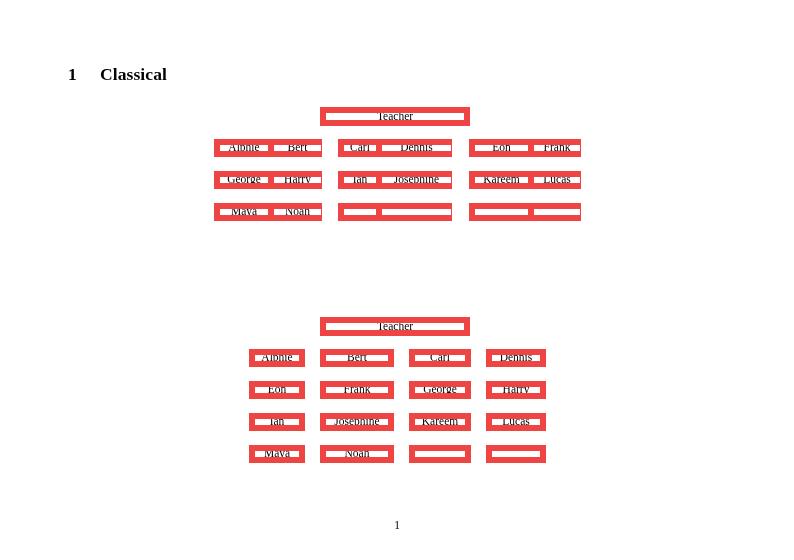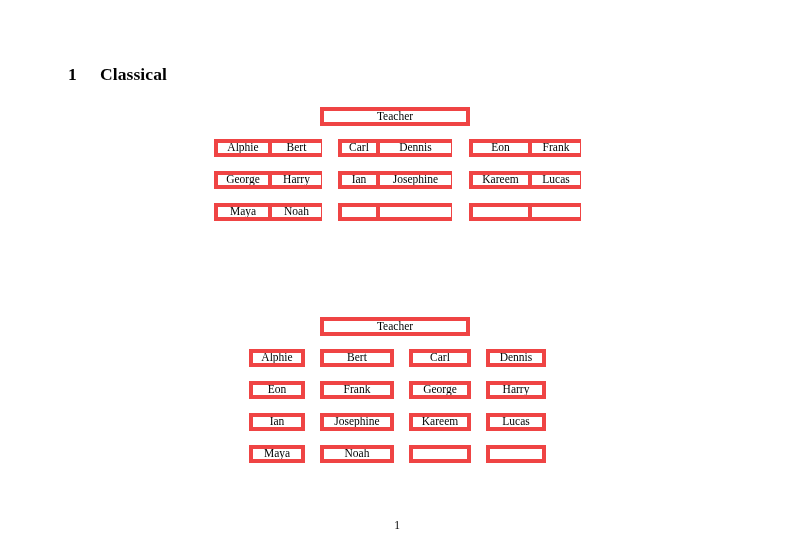--- a/index.html
+++ b/index.html
@@ -43,21 +43,21 @@
   .section-heading .sec-title {
     display: inline-block;
   }
 
   #heading-classical   { top: 66px; }
   #heading-distributed { top: 277px; }
 
   
   .cell {
     box-sizing: border-box;
-    border: 4px solid #ef4444;
+    border: 6px solid #ef4444;
     background: #ffffff;
     font-size: 11.5px;
     line-height: 1;
     text-align: center;
     display: flex;
     align-items: center;
     justify-content: center;
     height: 18px;
     white-space: nowrap;
     overflow: hidden;

